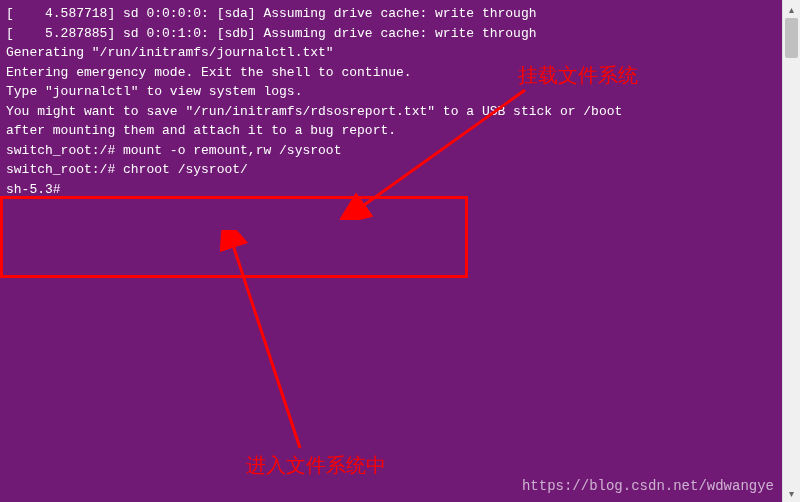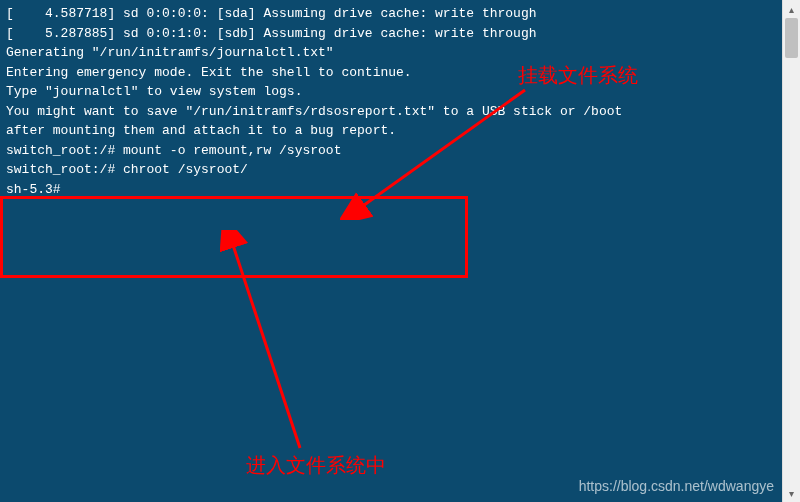--- a/index.html
+++ b/index.html
@@ -10,21 +10,21 @@
     body {
       width: 800px;
       height: 502px;
       background: #fff;
       position: relative;
       overflow: hidden;
     }
     .terminal {
       width: 782px;
       height: 502px;
-      background: #0c4a6e;
+      background: #701a75;
       color: #fff;
       font-family: "Courier New", monospace;
       font-size: 13px;
       line-height: 1.5;
       padding: 4px 6px;
       position: relative;
     }
     .terminal-line {
       white-space: pre;
     }
@@ -84,21 +84,21 @@
       color: #666;
       font-size: 10px;
     }
     .scrollbar-btn.up { top: 0; }
     .scrollbar-btn.down { bottom: 0; }
     .watermark {
       position: absolute;
       bottom: 8px;
       right: 26px;
       color: rgba(255,255,255,0.65);
-      font-family: Liberation Sans, sans-serif;
+      font-family: Liberation Mono, monospace;
       font-size: 14px;
       pointer-events: none;
     }
   </style>
 </head>
 <body>
 
 <div class="terminal">
   <div class="terminal-line">[    4.587718] sd 0:0:0:0: [sda] Assuming drive cache: write through</div>
   <div class="terminal-line">[    5.287885] sd 0:0:1:0: [sdb] Assuming drive cache: write through</div>

